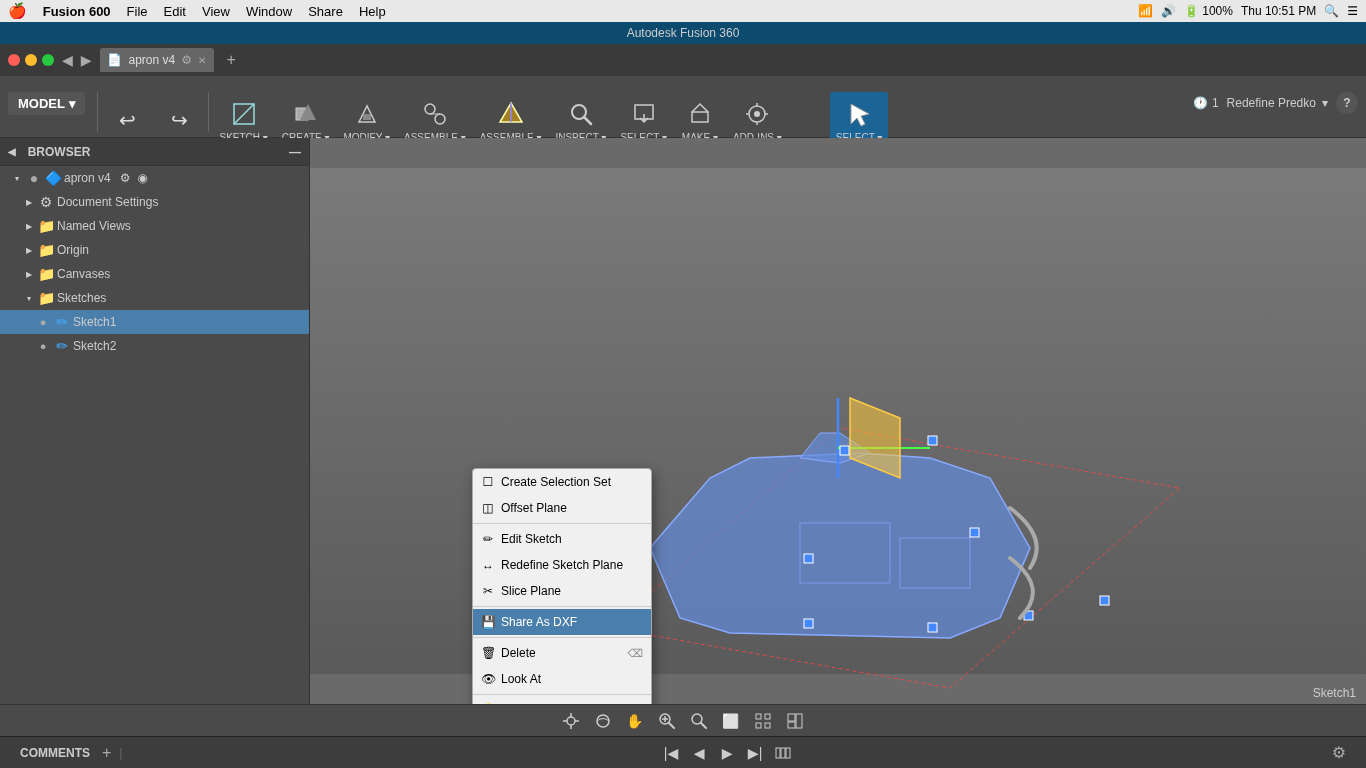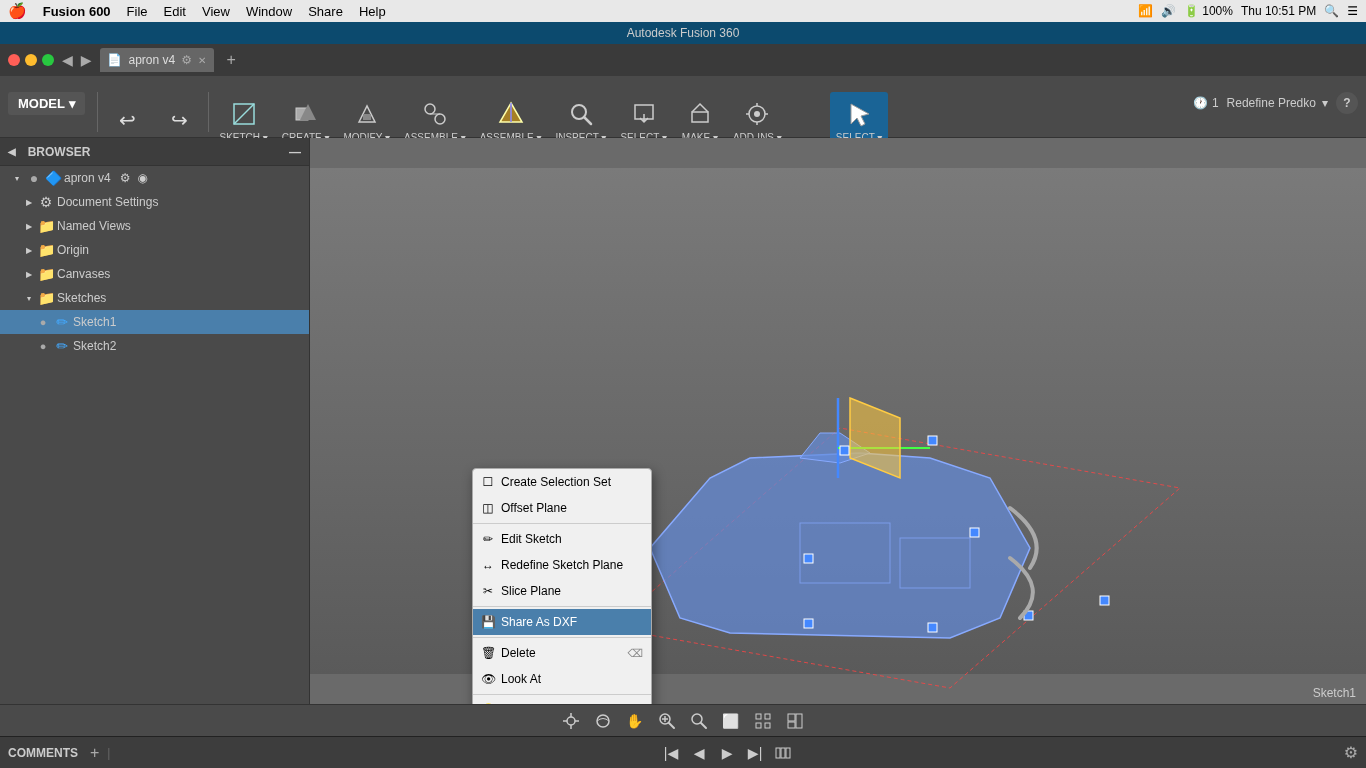--- a/index.html
+++ b/index.html
@@ -240,21 +240,21 @@
       color: #ccc;
     }
 
     
     .comments-bar {
       height: 32px;
       background: #3d3d3d;
       border-top: 1px solid #222;
       display: flex;
       align-items: center;
-      padding: 0 8px;
+      padding: 0 20px;
       gap: 8px;
     }
     .comments-label {
       font-size: 12px;
       font-weight: 600;
       color: #ccc;
       text-transform: uppercase;
     }
     .comments-add {
       font-size: 16px;

